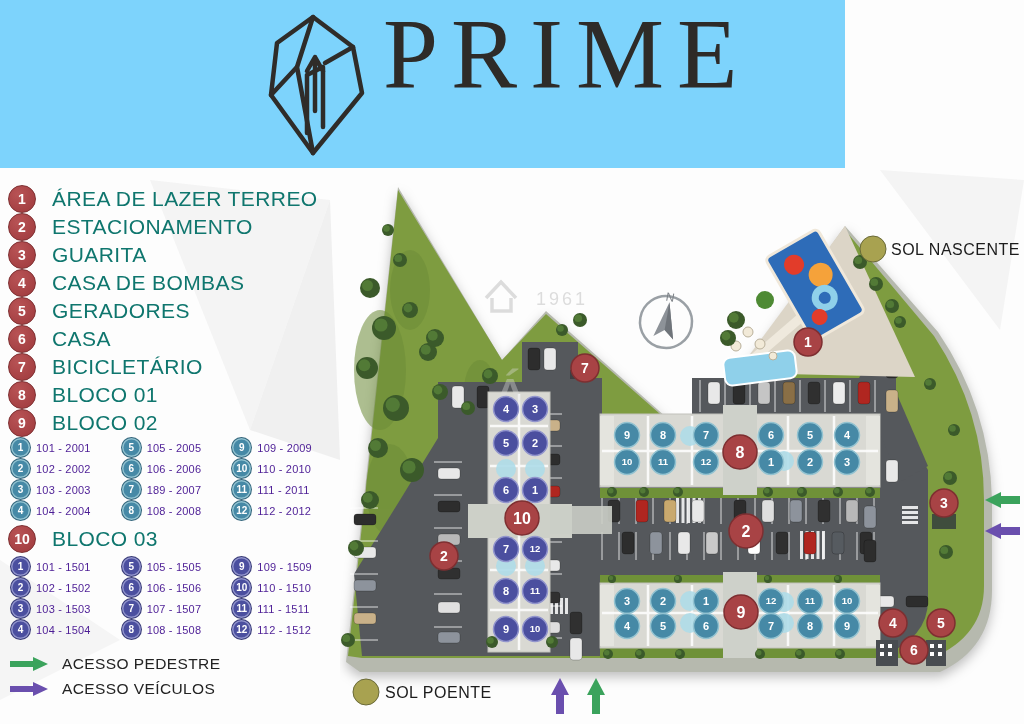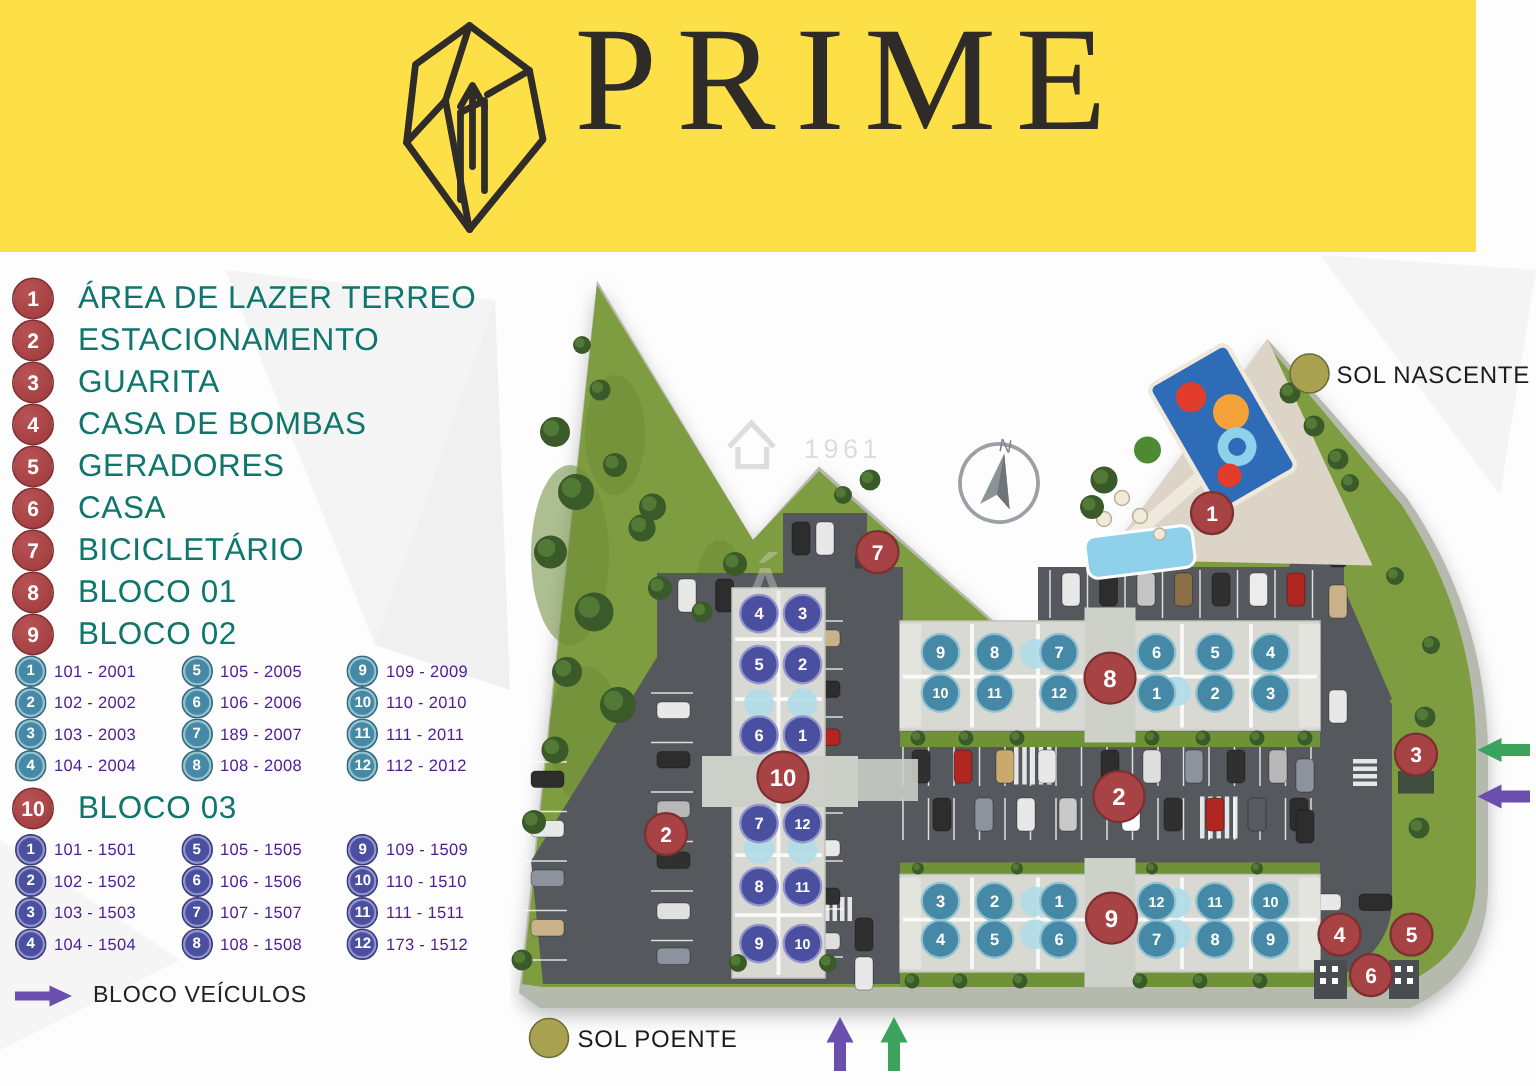--- a/index.html
+++ b/index.html
@@ -1,20 +1,20 @@
 <!DOCTYPE html>
 <html><head>
 <meta charset="utf-8">
 <style>
   html,body{margin:0;padding:0;}
   body{width:1024px;height:724px;position:relative;overflow:hidden;background:#fdfdfd;
        font-family:"Liberation Sans",sans-serif;}
   #bg-pattern{position:absolute;left:0;top:0;z-index:0;}
   
-  #header{position:absolute;left:0;top:0;width:984px;height:168px;background:#fde047;z-index:2;}
+  #header{position:absolute;left:0;top:0;width:845px;height:168px;background:#7dd3fc;z-index:2;}
   #logo{position:absolute;left:263px;top:13px;}
   #brand{position:absolute;left:383px;top:2px;font-family:"Liberation Serif",serif;
          font-size:99px;letter-spacing:13px;color:#2e2b28;font-weight:400;line-height:1.05;}
   #subbrand{position:absolute;left:451px;top:119px;font-size:26px;letter-spacing:18px;
             color:#3c3c3c;font-weight:400;}
   
   #legend{position:absolute;left:8px;top:185px;width:330px;z-index:3;}
   .legend-row{display:flex;align-items:center;height:28px;}
   .badge-red{width:26px;height:26px;border-radius:50%;background:radial-gradient(circle at 35% 30%,#b85355,#9e393c);
              border:1px solid #7e2f31;color:#fff;font-size:14px;font-weight:bold;
@@ -195,30 +195,36 @@
     <div class="unit-row">
       <span class="badge-sm" style="background: rgb(75, 79, 159); box-shadow: rgb(146, 149, 205) 0px 0px 0px 1.5px inset;">10</span>
       <span class="unit-label">110 - 1510</span>
     </div>
     <div class="unit-row">
       <span class="badge-sm" style="background: rgb(75, 79, 159); box-shadow: rgb(146, 149, 205) 0px 0px 0px 1.5px inset;">11</span>
       <span class="unit-label">111 - 1511</span>
     </div>
     <div class="unit-row">
       <span class="badge-sm" style="background: rgb(75, 79, 159); box-shadow: rgb(146, 149, 205) 0px 0px 0px 1.5px inset;">12</span>
-      <span class="unit-label">173 - 1512</span>
+      <span class="unit-label">112 - 1512</span>
     </div>
   </div>
 
 <div id="access">
+  <div class="access-row">
+    <svg width="40" height="16">
+      <polygon points="40,8 25,1 25,5 2,5 2,11 25,11 25,15" fill="#3ba35c"></polygon>
+    </svg>
+    <span class="access-label">ACESSO PEDESTRE</span>
+  </div>
   <div class="access-row">
     <svg width="40" height="16">
       <polygon points="40,8 25,1 25,5 2,5 2,11 25,11 25,15" fill="#6a4fae"></polygon>
     </svg>
-    <span class="access-label">BLOCO VEÍCULOS</span>
+    <span class="access-label">ACESSO VEÍCULOS</span>
   </div>
 </div>
 
 <div id="map-wrap">
 <svg id="site-map" width="684" height="554" viewBox="0 0 684 554">
 
   <path d="M6,492 L58,17 L162,190 L206,141 L352,270 L505,56 L598,162 Q650,238 652,330 L652,420 Q652,478 600,502 L20,502 Z" fill="#b6b9ae" style="filter:drop-shadow(0 5px 6px rgba(0,0,0,.25))"></path>
 
   <path d="M8,486 L58,20 L162,190 L206,144 L352,272 L505,60 L594,166 Q644,242 644,330 L644,416 Q644,466 592,488 L22,488 Z" fill="#7e9c40"></path>
   <g fill="#6d8c38" opacity="0.55">

